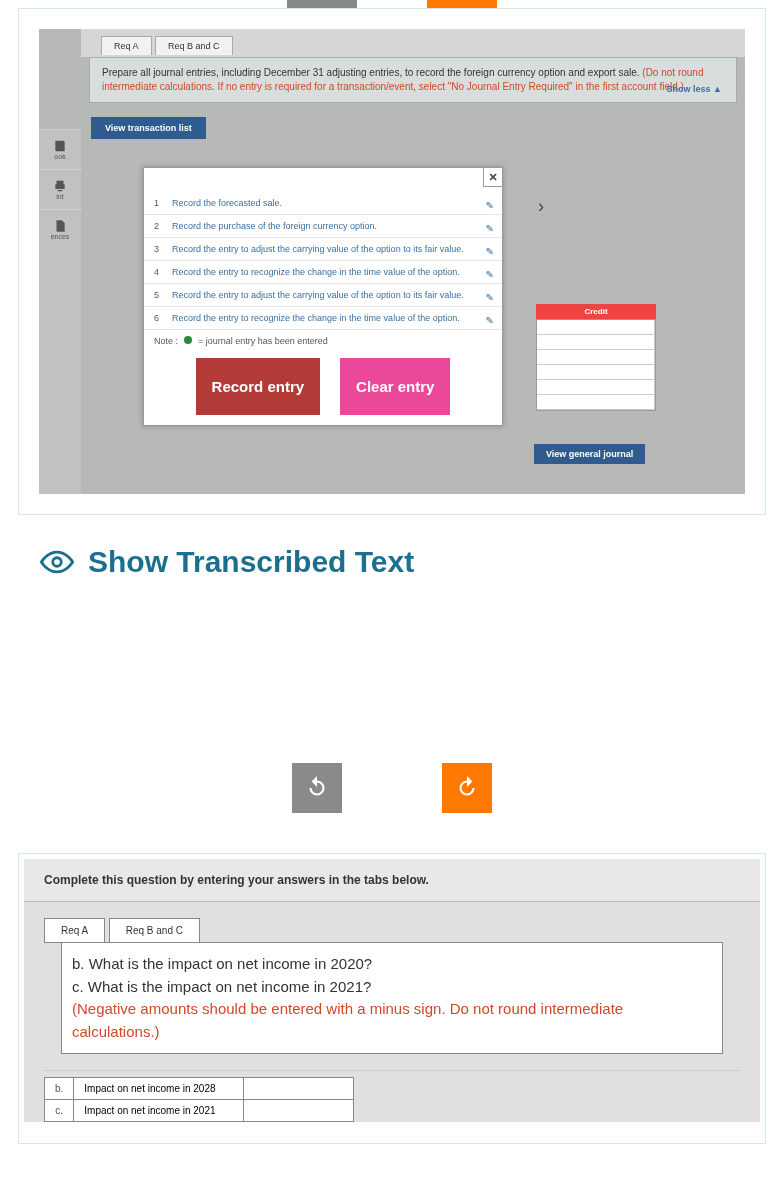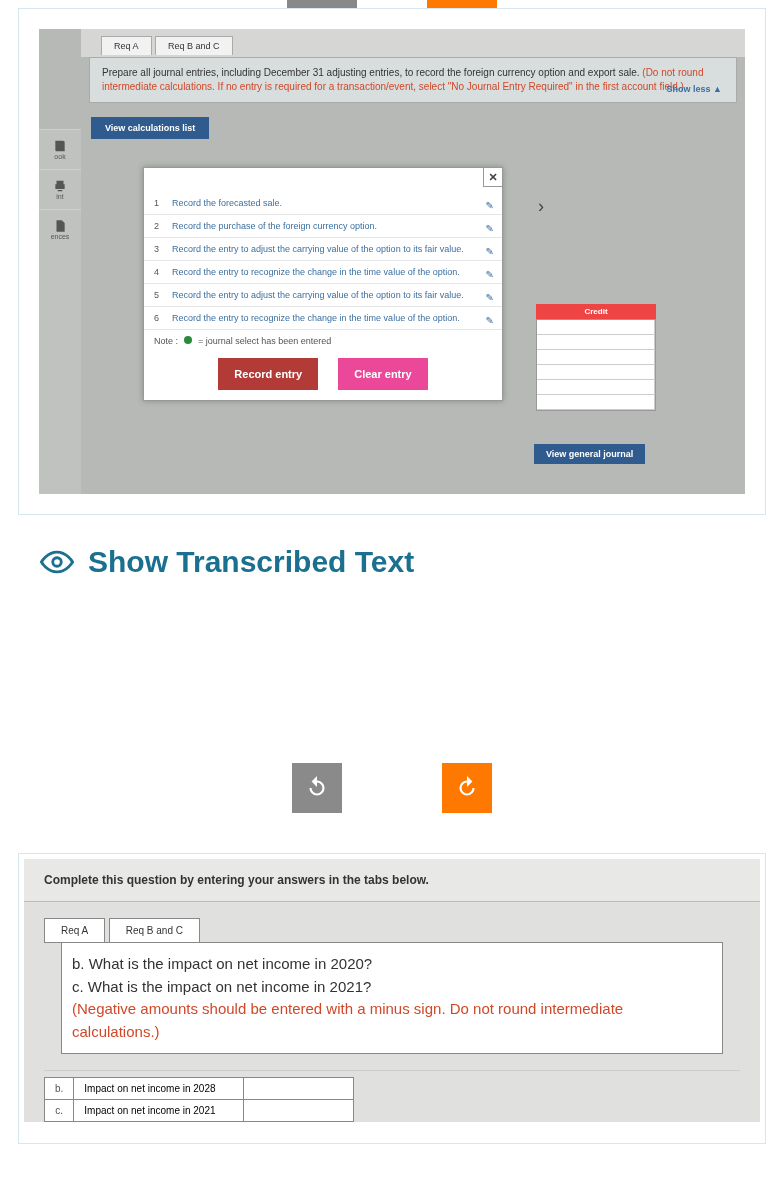--- a/index.html
+++ b/index.html
@@ -26,21 +26,21 @@
   .modal .close{position:absolute;right:-1px;top:-1px;width:20px;height:20px;background:#fff;border:1px solid #999;display:flex;align-items:center;justify-content:center;font-size:11px;font-weight:bold;color:#444}
   .modal .list{padding:24px 0 0 0}
   .modal .row{display:flex;padding:6px 10px;border-bottom:1px solid #e6e6e6;font-size:9px;color:#3b6fa0;position:relative}
   .modal .row .num{width:18px;color:#555;flex-shrink:0}
   .modal .row .txt{flex:1;padding-right:20px}
   .modal .row .pen{position:absolute;right:8px;top:8px;color:#3b6fa0;font-size:10px}
   .modal .arrow{position:absolute;right:-42px;top:28px;font-size:18px;color:#444}
   .note{display:flex;align-items:flex-start;padding:6px 10px;font-size:9px;color:#555;gap:6px}
   .note .dot{width:8px;height:8px;border-radius:50%;background:#2a8a3b;display:inline-block}
   .modal-btns{display:flex;gap:20px;justify-content:center;padding:6px 10px 10px}
-  .modal-btns .b{padding:10px 16px;font-size:11px;color:#fff;font-weight:bold}
+  .modal-btns .b{padding:20px 16px;font-size:15px;color:#fff;font-weight:bold}
   .b.rec{background:#b33b37}
   .b.clr{background:#ec4899}
   .credit-table{position:absolute;top:275px;left:455px;width:120px}
   .credit-table .hdr{background:#ef4444;color:#fff;font-size:8px;font-weight:bold;text-align:center;padding:3px}
   .credit-table .body{background:#fff;border:1px solid #999}
   .credit-table .r{height:15px;border-bottom:1px solid #ccc;display:flex}
   .credit-table .r .c{flex:1;border-right:1px solid #ccc}
   .view-gen{position:absolute;top:415px;left:453px;background:#2f5b8f;color:#fff;font-size:9px;font-weight:bold;padding:5px 12px}
   .footer-nav{position:absolute;bottom:0;left:60px;right:10px;height:20px;display:flex;justify-content:space-between;align-items:center;font-size:9px;color:#444}
   .show-trans{display:flex;align-items:flex-start;gap:14px;margin:25px 20px 60px 40px}
@@ -100,21 +100,21 @@
     <div class="main-area">
       <div class="tabs-row">
         <div class="tab">Req A</div>
         <div class="tab">Req B and C</div>
       </div>
       <div class="instr-box">
         <span>Prepare all journal entries, including December 31 adjusting entries, to record the foreign currency option and export sale.</span>
         <span class="red">(Do not round intermediate calculations. If no entry is required for a transaction/event, select "No Journal Entry Required" in the first account field.)</span>
         <span class="show-less">Show less ▲</span>
       </div>
-      <div class="view-trans">View calculations list</div>
+      <div class="view-trans">View transaction list</div>
 
       
       <div class="credit-table">
         <div class="hdr">Credit</div>
         <div class="body">
           <div class="r">
               <div class="c"></div>
             </div>
           <div class="r">
               <div class="c"></div>
@@ -167,21 +167,21 @@
             </div>
             <div class="row">
               <span class="num">6</span>
               <span class="txt">Record the entry to recognize the change in the time value of the option.</span>
               <span class="pen">✎</span>
             </div>
           </div>
         <div class="note">
           <span>Note :</span>
           <span class="dot"></span>
-          <span>= journal select has been entered</span>
+          <span>= journal entry has been entered</span>
         </div>
         <div class="modal-btns">
           <div class="b rec">Record entry</div>
           <div class="b clr">Clear entry</div>
         </div>
       </div>
 
     </div>
   </div>
 </div>

